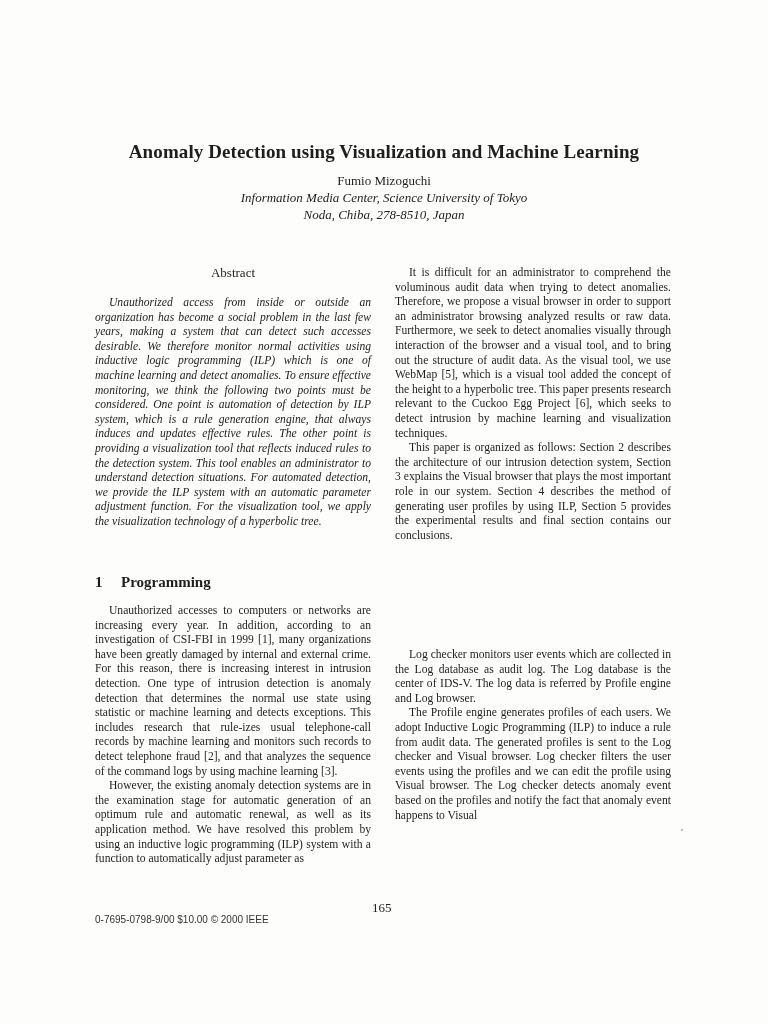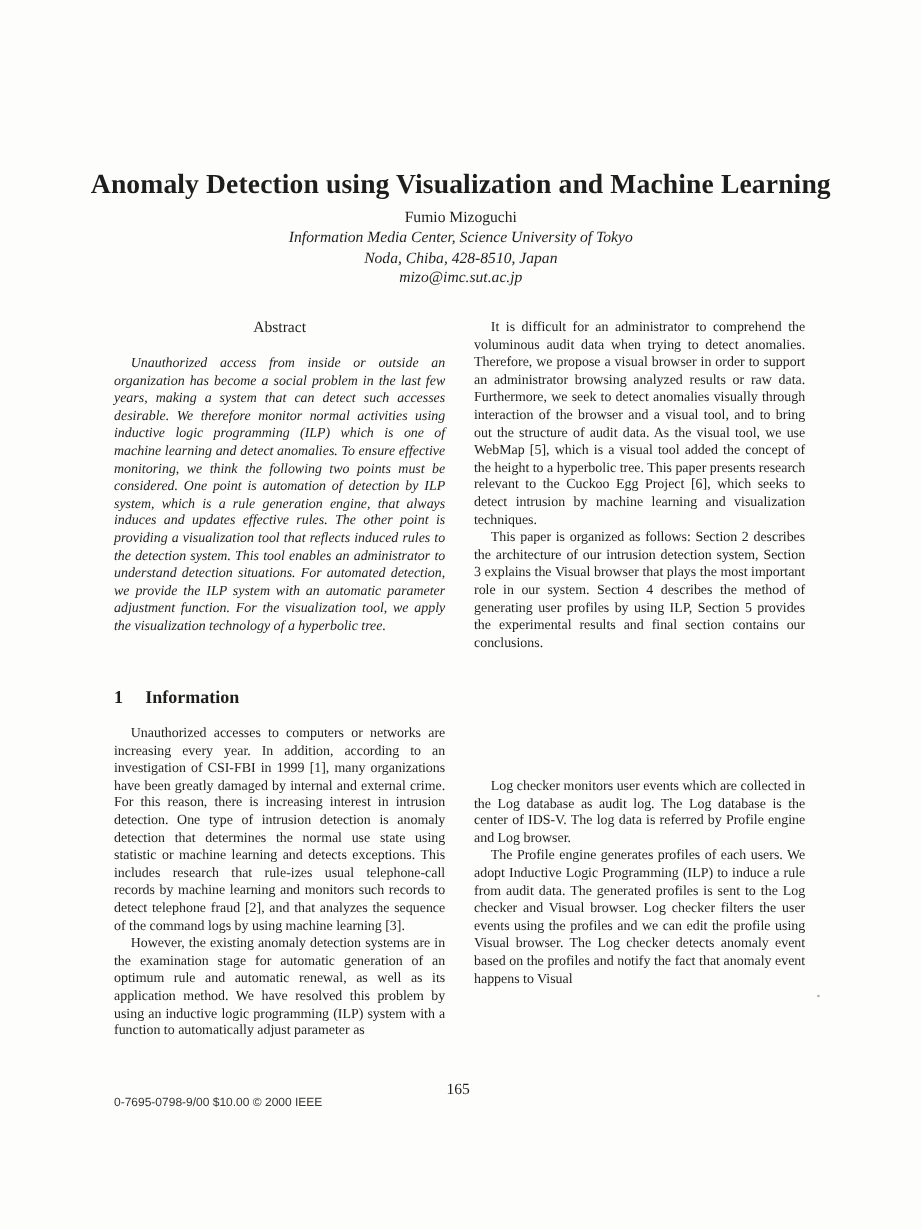--- a/index.html
+++ b/index.html
@@ -1,20 +1,20 @@
 <!DOCTYPE html>
 <html><head>
 <meta charset="utf-8">
 <style>
   html, body { margin:0; padding:0; }
   body { width:768px; height:1024px; background:#fdfdfc; position:relative; overflow:hidden;
          font-family:"DejaVu Serif","Liberation Serif",serif; color:#1e1e1e; }
   .page { position:absolute; left:0; top:0; width:768px; height:1024px; }
   .title { position:absolute; left:0; width:768px; top:141px; text-align:center;
-           font-family:"Liberation Serif",serif; font-weight:bold; font-size:23px; letter-spacing:0.1px; }
+           font-family:"Liberation Serif",serif; font-weight:bold; font-size:19px; letter-spacing:0.1px; }
   .author { position:absolute; left:0; width:768px; text-align:center; font-family:"Liberation Serif",serif; font-size:13px; line-height:16px; }
   .author.i { font-style:italic; }
   .col { position:absolute; width:276px; font-family:"Liberation Serif",serif; font-size:11.6px; line-height:14.6px; text-align:justify; }
   .col.left { left:95px; }
   .col.right { left:395px; }
   .para { margin:0; text-indent:14px; }
   .para.noindent { text-indent:0; }
   .abstract-heading { position:absolute; left:95px; width:276px; top:265px; text-align:center; font-family:"Liberation Serif",serif; font-weight:normal; font-size:13px; }
   .abstract-body { top:296px; font-style:italic; }
   .sec-head { position:absolute; font-family:"Liberation Serif",serif; font-weight:bold; font-size:15px; line-height:18px; }
@@ -25,30 +25,29 @@
   .dot { position:absolute; left:681px; top:829px; width:2px; height:2px; background:#aaa; border-radius:1px; }
 </style>
 </head>
 <body>
 
 <div class="page">
 
   <div class="title">Anomaly Detection using Visualization and Machine Learning</div>
   <div class="author" style="top:173px;">Fumio Mizoguchi</div>
   <div class="author i" style="top:190px;">Information Media Center, Science University of Tokyo</div>
-  <div class="author i" style="top:207px;">Noda, Chiba, 428-8510, Japan</div>
-  <div class="author i" style="top:223px;">mizo@imc.sut.ac.jp</div>
+  <div class="author i" style="top:207px;">Noda, Chiba, 278-8510, Japan</div>
 
   <div class="abstract-heading">Abstract</div>
   <div class="col left abstract-body">
     <p class="para">Unauthorized access from inside or outside an organization has become a social problem in the last few years, making a system that can detect such accesses desirable. We therefore monitor normal activities using inductive logic programming (ILP) which is one of machine learning and detect anomalies. To ensure effective monitoring, we think the following two points must be considered. One point is automation of detection by ILP system, which is a rule generation engine, that always induces and updates effective rules. The other point is providing a visualization tool that reflects induced rules to the detection system. This tool enables an administrator to understand detection situations. For automated detection, we provide the ILP system with an automatic parameter adjustment function. For the visualization tool, we apply the visualization technology of a hyperbolic tree.</p>
   </div>
 
   <div class="sec-head" style="left:95px; top:573px;">
-    <span class="num">1</span><span>Information</span>
+    <span class="num">1</span><span>Programming</span>
   </div>
 
   <div class="col left" style="top:604px;">
     <p class="para">Unauthorized accesses to computers or networks are increasing every year. In addition, according to an investigation of CSI-FBI in 1999 [1], many organizations have been greatly damaged by internal and external crime. For this reason, there is increasing interest in intrusion detection. One type of intrusion detection is anomaly detection that determines the normal use state using statistic or machine learning and detects exceptions. This includes research that rule-izes usual telephone-call records by machine learning and monitors such records to detect telephone fraud [2], and that analyzes the sequence of the command logs by using machine learning [3].</p>
     <p class="para">However, the existing anomaly detection systems are in the examination stage for automatic generation of an optimum rule and automatic renewal, as well as its application method. We have resolved this problem by using an inductive logic programming (ILP) system with a function to automatically adjust parameter as</p>
   </div>
 
   <div class="col right" style="top:266px;">
     <p class="para">It is difficult for an administrator to comprehend the voluminous audit data when trying to detect anomalies. Therefore, we propose a visual browser in order to support an administrator browsing analyzed results or raw data. Furthermore, we seek to detect anomalies visually through interaction of the browser and a visual tool, and to bring out the structure of audit data. As the visual tool, we use WebMap [5], which is a visual tool added the concept of the height to a hyperbolic tree. This paper presents research relevant to the Cuckoo Egg Project [6], which seeks to detect intrusion by machine learning and visualization techniques.</p>
     <p class="para">This paper is organized as follows: Section 2 describes the architecture of our intrusion detection system, Section 3 explains the Visual browser that plays the most important role in our system. Section 4 describes the method of generating user profiles by using ILP, Section 5 provides the experimental results and final section contains our conclusions.</p>

